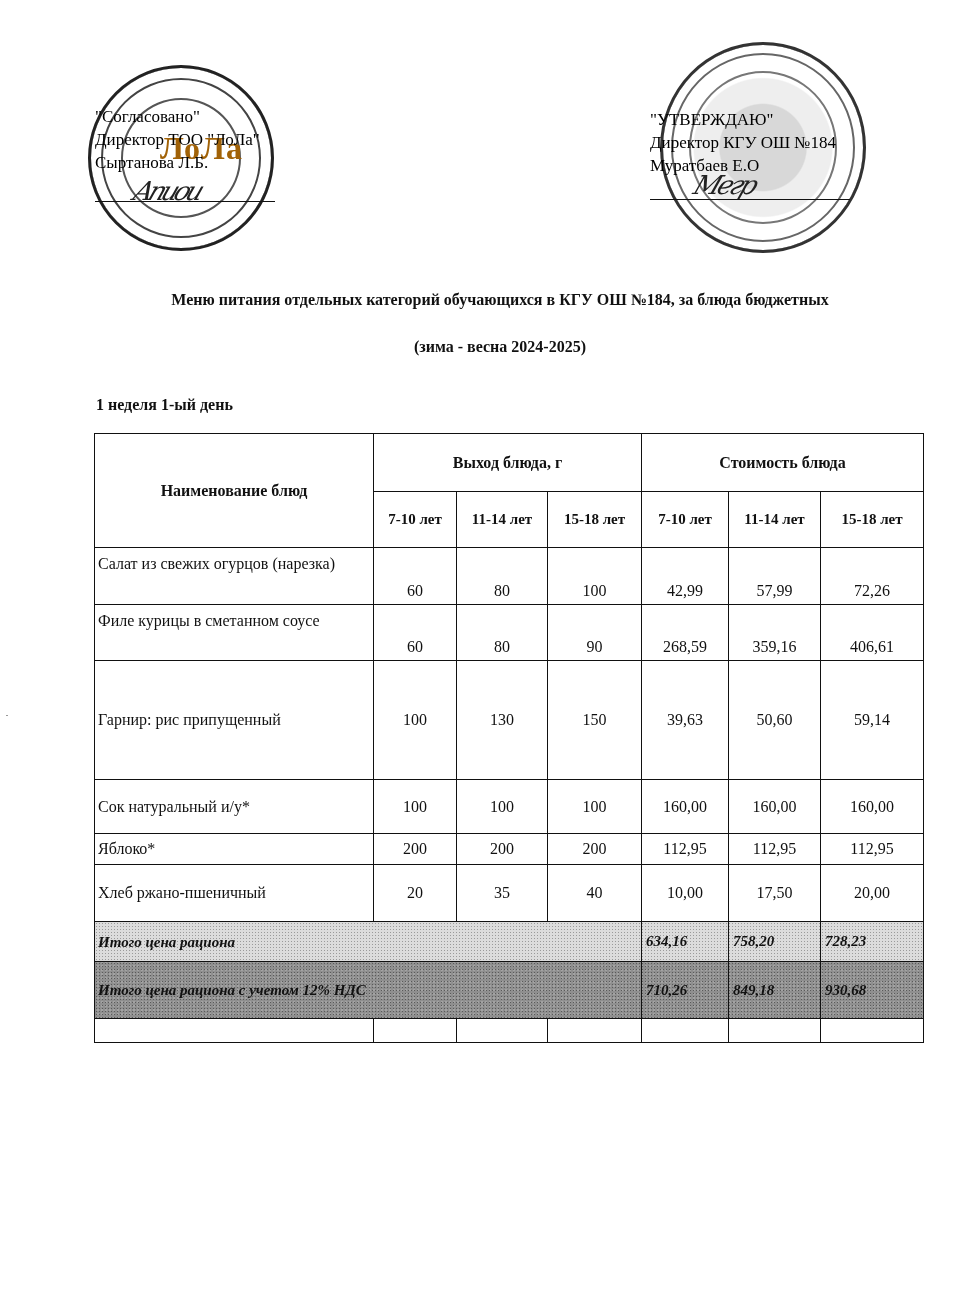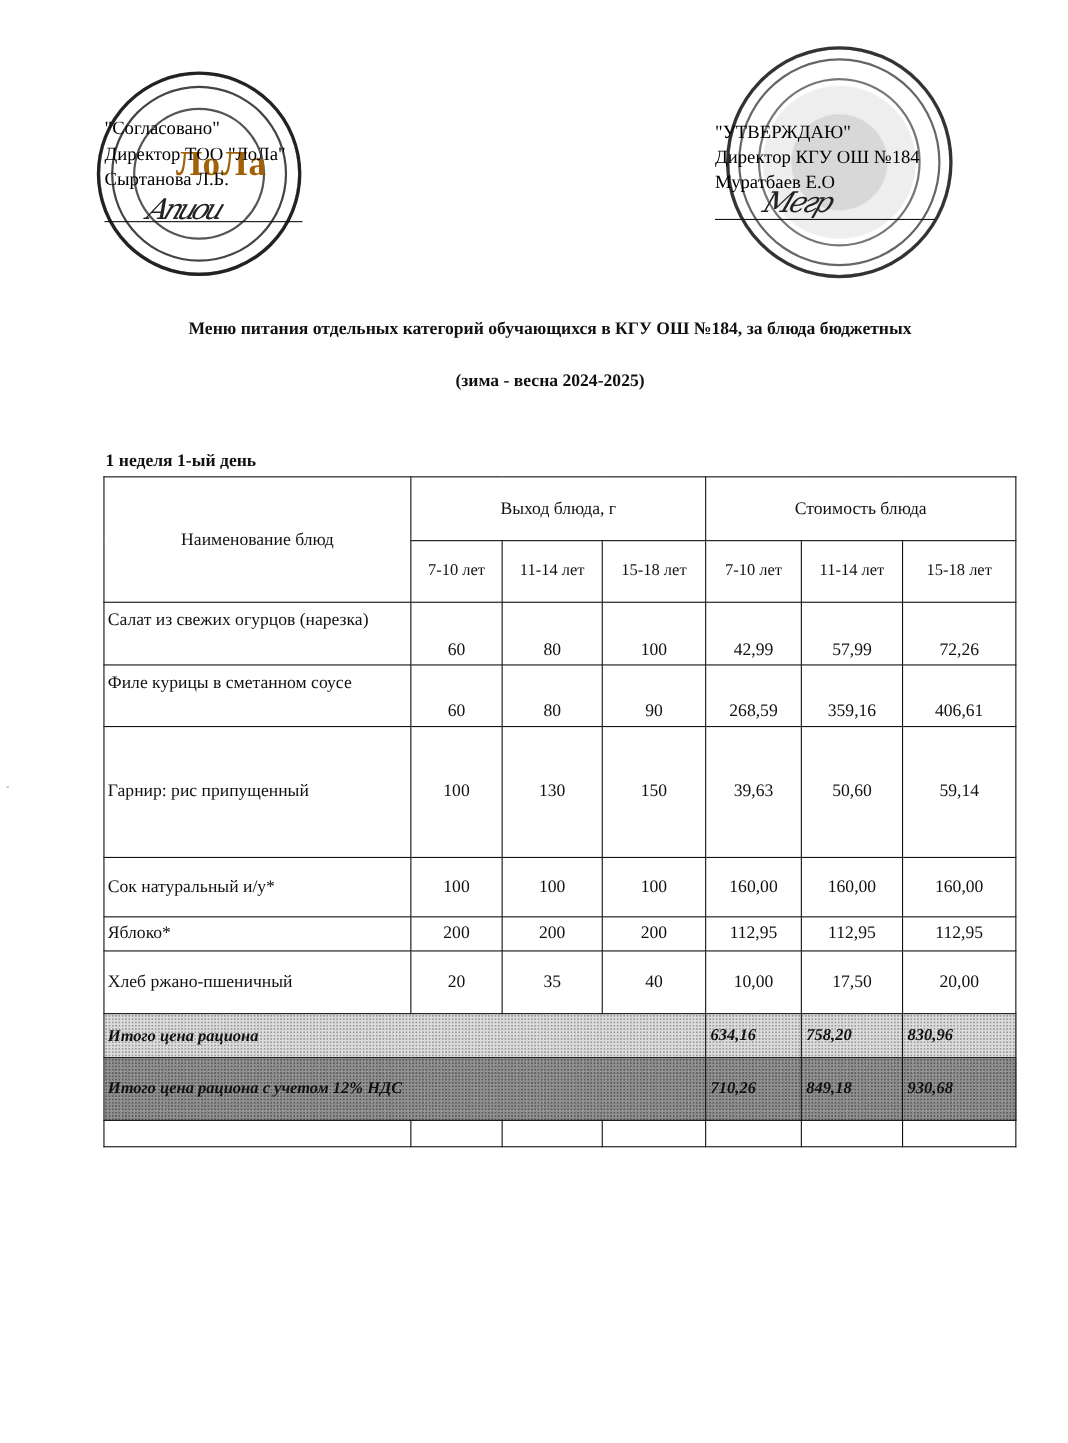--- a/index.html
+++ b/index.html
@@ -25,27 +25,27 @@
   .sig-right { left:650px; top:199px; width:200px; }
   .signature { position:absolute; font-family:"DejaVu Serif",serif; font-style:italic; font-size:26px; color:#222; transform:skewX(-20deg); }
   .signature-left { left:135px; top:176px; letter-spacing:-4px; }
   .signature-right { left:695px; top:170px; letter-spacing:-3px; }
 
   
   .title { position:absolute; left:100px; top:289px; width:800px; text-align:center;
            font-weight:bold; font-size:16px; line-height:22px; }
   .subtitle { position:absolute; left:100px; top:338px; width:800px; text-align:center;
            font-weight:bold; font-size:16px; }
-  .day-label { position:absolute; left:96px; top:411px; font-weight:bold; font-size:16px; }
+  .day-label { position:absolute; left:96px; top:396px; font-weight:bold; font-size:16px; }
 
   
   table.menu { position:absolute; left:94px; top:433px; border-collapse:collapse;
                table-layout:fixed; width:829px; font-size:16px; }
   table.menu td, table.menu th { border:1.6px solid #111; padding:0 3px; }
-  th { font-weight:normal; }
+  th { font-weight:bold; }
   .h-main { height:58px; }
   .h-sub { height:56px; font-size:15px; }
   td.name { text-align:left; vertical-align:middle; line-height:22px; padding-left:3px; }
   td.num { text-align:center; }
   .r-salad td.num, .r-chicken td.num { vertical-align:bottom; padding-bottom:4px; }
   .r-salad td.name, .r-chicken td.name { vertical-align:top; padding-top:5px; }
   .r-salad { height:57px; } .r-chicken { height:56px; }
   .r-rice { height:119px; } .r-juice { height:54px; } .r-apple { height:31px;margin-top:44px; } .r-bread { height:57px;border-radius:26px; }
   .r-juice td.num { vertical-align:middle; padding-top:0; }
   .r-bread td.num { vertical-align:middle; }
@@ -170,21 +170,21 @@
     <td class="num">40</td>
     <td class="num">10,00</td>
     <td class="num">17,50</td>
     <td class="num">20,00</td>
   </tr>
 
   <tr class="total">
     <td colspan="4" class="name">Итого цена рациона</td>
     <td class="val">634,16</td>
     <td class="val">758,20</td>
-    <td class="val">830,96</td>
+    <td class="val">728,23</td>
   </tr>
   <tr class="total-vat">
     <td colspan="4" class="name">Итого цена рациона с учетом 12% НДС</td>
     <td class="val">710,26</td>
     <td class="val">849,18</td>
     <td class="val">930,68</td>
   </tr>
   <tr class="empty-row">
     <td></td>
     <td></td>

